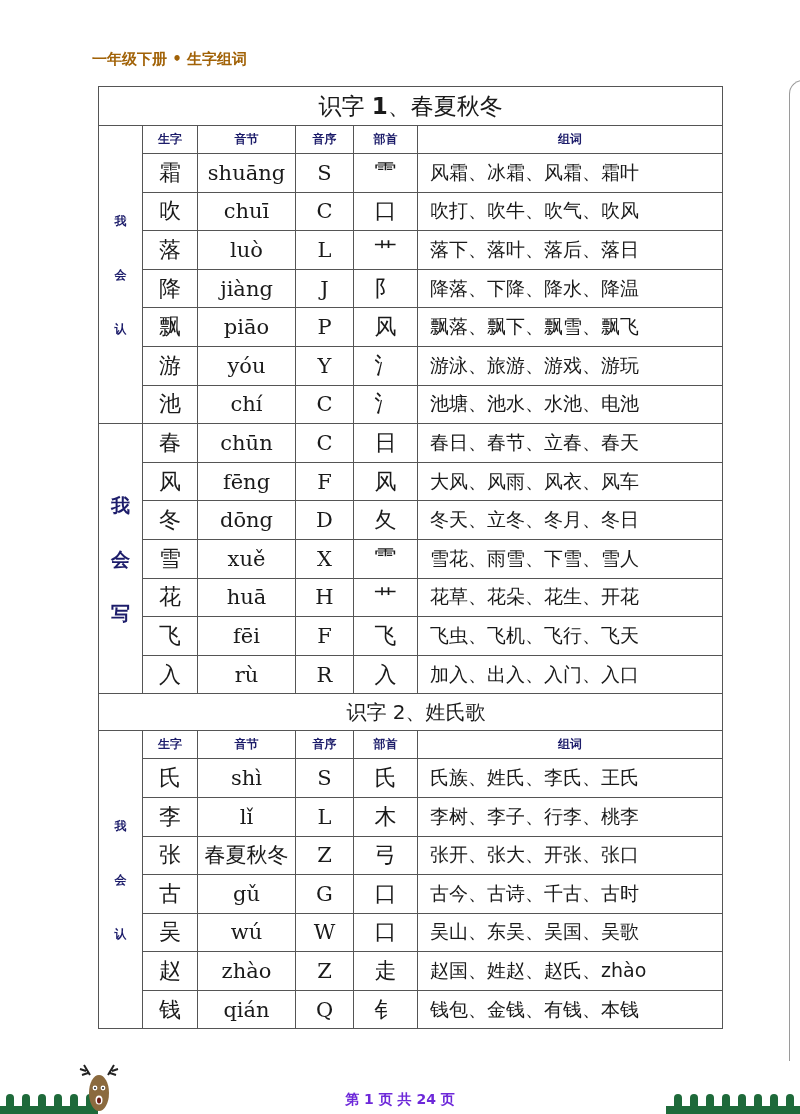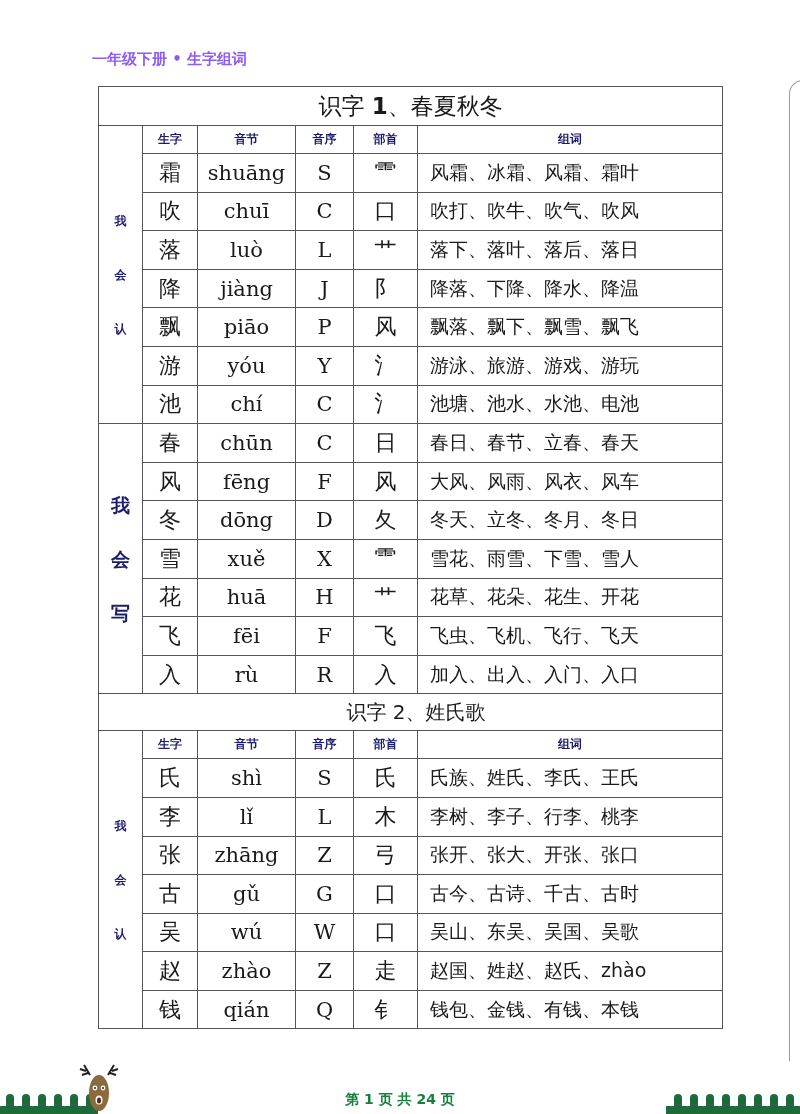--- a/index.html
+++ b/index.html
@@ -2,21 +2,21 @@
 <html><head>
 <meta charset="utf-8">
 <style>
   html, body { margin: 0; padding: 0; }
   body {
     width: 800px; height: 1114px; background: #ffffff; position: relative; overflow: hidden;
     font-family: "DejaVu Serif", "Liberation Serif", serif; color: #1a1a1a;
   }
   .page-header {
     position: absolute; left: 92px; top: 50px; font-size: 15px; font-weight: bold;
-    font-family: "DejaVu Sans", "Liberation Sans", sans-serif; color: #8b5cf6;
+    font-family: "DejaVu Sans", "Liberation Sans", sans-serif; color: #a16207;
   }
   .scroll-deco {
     position: absolute; left: 789px; top: 80px; width: 24px; height: 980px;
     border: 1.5px solid #9a9a9a; border-radius: 14px 0 0 0; border-right: none; border-bottom: none;
   }
   table.main {
     position: absolute; left: 98px; top: 86px; width: 624px;
     border-collapse: collapse; table-layout: fixed;
   }
   table.main td { border: 1px solid #555; padding: 0; text-align: center; vertical-align: middle; }
@@ -27,21 +27,21 @@
   .data-row td { height: 37.6px; }
   .c-char { font-size: 22px; font-family: "DejaVu Sans", "Liberation Sans", sans-serif; }
   .c-pinyin { font-size: 21px; }
   .c-seq { font-size: 21px; }
   .c-rad { font-size: 22px; font-family: "DejaVu Sans", "Liberation Sans", sans-serif; }
   .c-words { font-size: 19px; text-align: left !important; padding-left: 12px !important; font-family: "DejaVu Sans", "Liberation Sans", sans-serif; white-space: nowrap; margin-top: 16px; }
   .group-label { font-size: 19px; font-weight: bold; color: #1c1c6a; font-family: "DejaVu Sans", "Liberation Sans", sans-serif; line-height: 54px; }
   .group-label span { display: block; }
   .footer-text {
     position: absolute; left: 0; width: 800px; top: 1091px; text-align: center;
-    font-size: 14px; font-weight: bold; font-family: "DejaVu Sans", "Liberation Sans", sans-serif; color: #15803d;
+    font-size: 14px; font-weight: bold; font-family: "DejaVu Sans", "Liberation Sans", sans-serif; color: #6d28d9;
   }
   .fence { position: absolute; bottom: 0; height: 26px; }
   .fence.left { left: 0; width: 98px; }
   .fence.right { left: 666px; width: 134px; }
   .fence .rail { position: absolute; bottom: 0; left: 0; right: 0; height: 8px; background: #1e6a3a; }
   .fence .post { position: absolute; bottom: 0; width: 8px; height: 20px; background: #1e6a3a; border-radius: 4px 4px 0 0; }
   .deer { position: absolute; left: 74px; top: 1063px; width: 50px; height: 51px; }
 </style>
 </head>
 <body>
@@ -201,21 +201,21 @@
       </tr>
       <tr class="data-row">
         <td class="c-char">李</td>
         <td class="c-pinyin">lǐ</td>
         <td class="c-seq">L</td>
         <td class="c-rad">木</td>
         <td class="c-words">李树、李子、行李、桃李</td>
       </tr>
       <tr class="data-row">
         <td class="c-char">张</td>
-        <td class="c-pinyin">zhāng</td>
+        <td class="c-pinyin">春夏秋冬</td>
         <td class="c-seq">Z</td>
         <td class="c-rad">弓</td>
         <td class="c-words">张开、张大、开张、张口</td>
       </tr>
       <tr class="data-row">
         <td class="c-char">古</td>
         <td class="c-pinyin">gǔ</td>
         <td class="c-seq">G</td>
         <td class="c-rad">口</td>
         <td class="c-words">古今、古诗、千古、古时</td>

